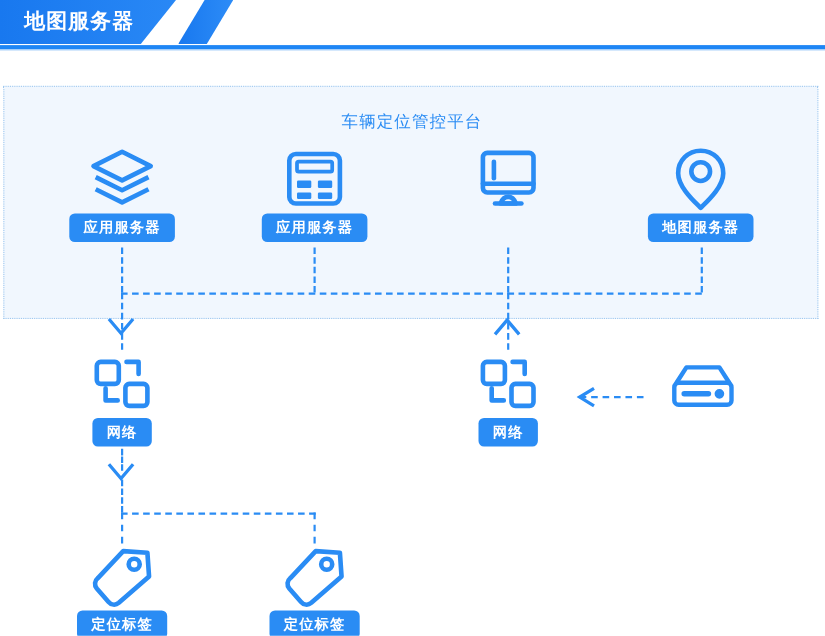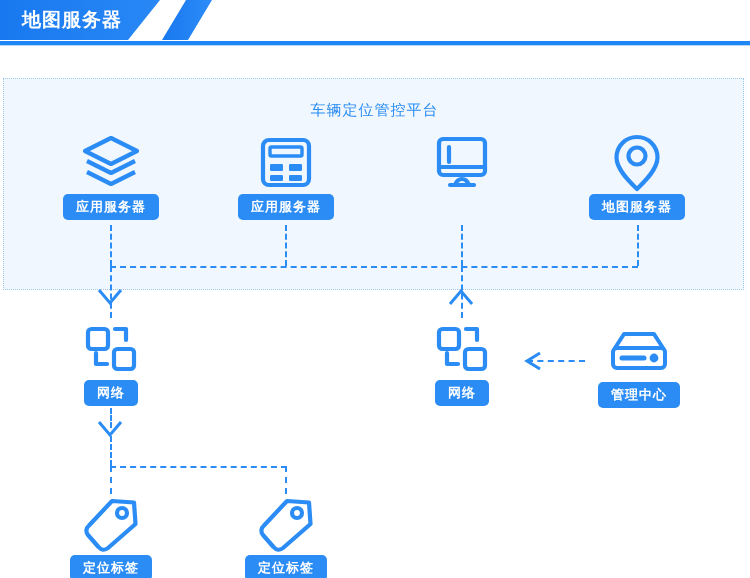--- a/index.html
+++ b/index.html
@@ -210,21 +210,20 @@
   <div class="node-icon">
     <svg width="64" height="46" viewBox="0 0 64 46">
       <g fill="none" stroke="#2a8cf4" stroke-width="4" stroke-linejoin="round" stroke-linecap="round">
         <path d="M8 20 L17 6 L47 6 L56 20"></path>
         <rect x="6" y="20" width="52" height="20" rx="4" ry="4"></rect>
         <line x1="15" y1="30" x2="37" y2="30" stroke-width="5"></line>
         <circle cx="47" cy="30" r="2.4" fill="#2a8cf4"></circle>
       </g>
     </svg>
   </div>
-  <span class="pill">管理中心</span>
 </div>
 
 <div class="node" id="node-tag-left">
   <div class="node-icon">
     <svg width="60" height="56" viewBox="0 0 60 56">
       <g fill="none" stroke="#2a8cf4" stroke-width="4.2" stroke-linejoin="round">
         <path d="M31 5 L53 6.5 L54.5 28 L27 52 C24 54.5 20 54 17.5 51 L7 39 C4.5 36 5 32 8 29.5 Z"></path>
         <circle cx="41" cy="17" r="5"></circle>
       </g>
     </svg>

